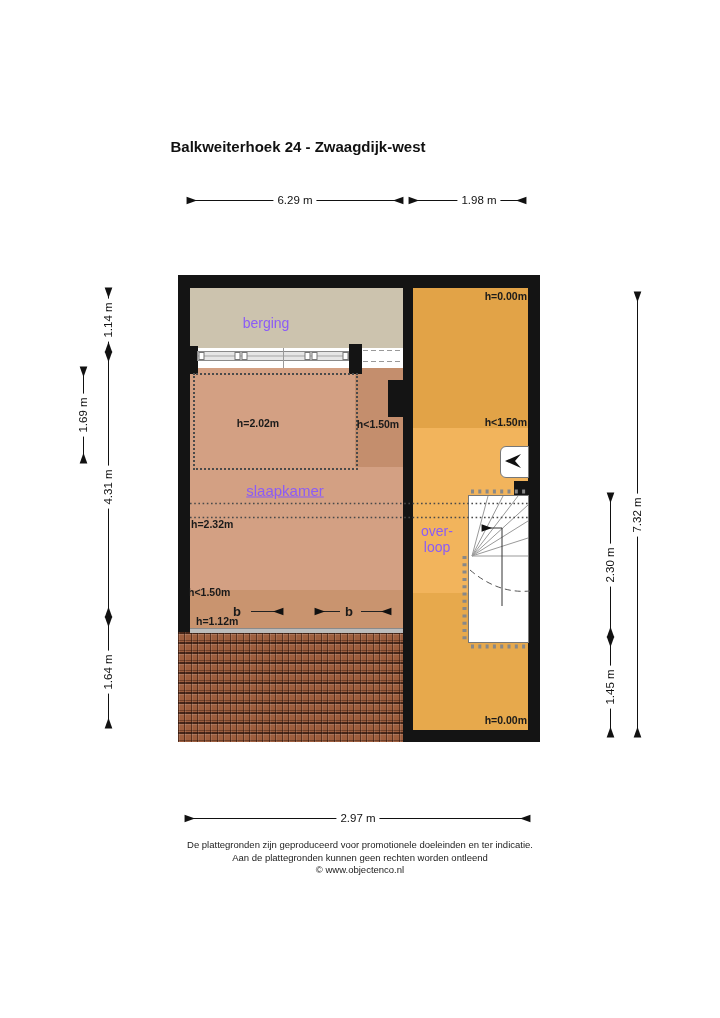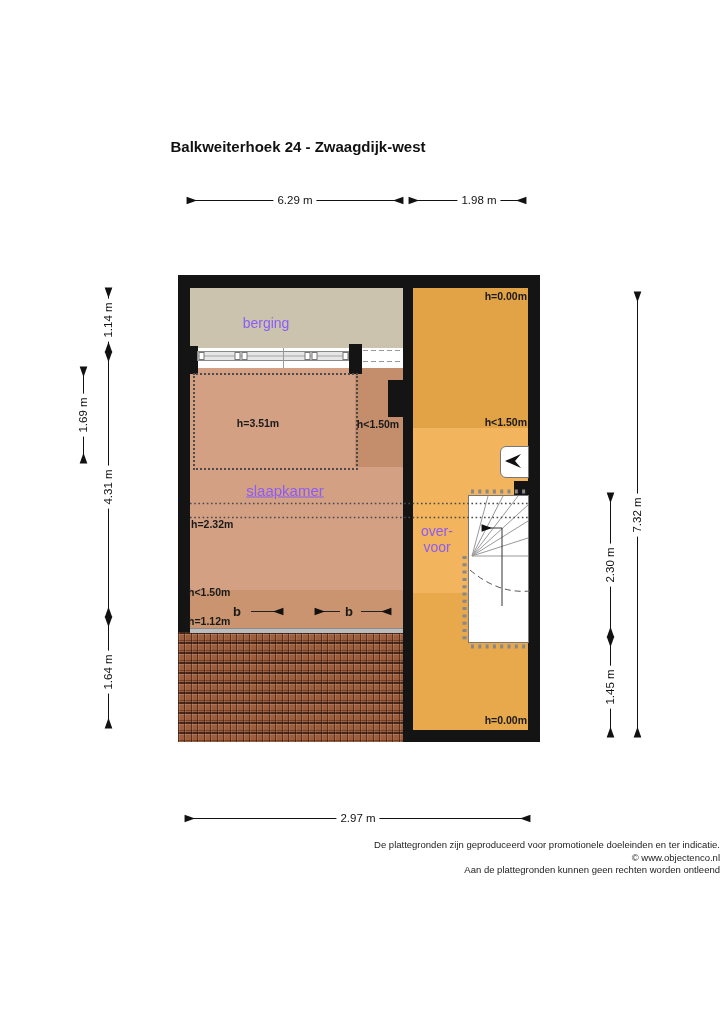--- a/index.html
+++ b/index.html
@@ -19,21 +19,21 @@
   .h-label{font-size:10.5px;font-weight:bold;color:#1a1a1a;white-space:nowrap;}
   .h-center{transform:translate(-50%,-50%);}
   .h-left{transform:translate(0,-50%);}
   .h-right{transform:translate(-100%,-50%);}
   .b-label{font-size:13px;font-weight:bold;color:#1a1a1a;transform:translate(-50%,-50%);}
   
   .dim-label{font-size:11.5px;color:#111;background:#ffffff;padding:0 4px;white-space:nowrap;
              transform:translate(-50%,-50%);}
   .dim-label.vert{transform:translate(-50%,-50%) rotate(-90deg);}
   
-  #footer{top:839px;left:0;width:720px;text-align:right;font-size:9.5px;line-height:12.5px;color:#222;}
+  #footer{top:839px;left:0;width:720px;text-align:center;font-size:9.5px;line-height:12.5px;color:#222;}
   
   #mv-box{left:500px;top:446px;width:27px;height:30px;background:#fff;border:1px solid #777;
           border-radius:6px 0 0 6px;}
   
   #roof-tiles{left:178px;top:632px;width:225px;height:110px;background-color:#9d5e3e;
     background-image:
       repeating-linear-gradient(90deg, rgba(40,16,8,0.55) 0 1px, rgba(255,255,255,0.10) 1px 2px, transparent 2px 6px, rgba(40,16,8,0.55) 6px 7px, rgba(255,255,255,0.10) 7px 8px, transparent 8px 13px),
       repeating-linear-gradient(180deg, rgba(25,8,4,0.65) 0 2px, rgba(255,255,255,0.14) 2px 3px, transparent 3px 8px, rgba(25,8,4,0.35) 8px 9px, transparent 9px 10px);}
   #sill{left:190px;top:628px;width:213px;height:4px;background:#bcbcbc;border-top:1px solid #8a8a8a;}
   svg{position:absolute;left:0;top:0;}
@@ -144,44 +144,44 @@
       <line x1="610.5" y1="493" x2="610.5" y2="637" marker-start="url(#arr)" marker-end="url(#arr)"></line>
       <line x1="610.5" y1="637" x2="610.5" y2="737" marker-start="url(#arr)" marker-end="url(#arr)"></line>
       <line x1="637.5" y1="292" x2="637.5" y2="737" marker-start="url(#arr)" marker-end="url(#arr)"></line>
       <line x1="185" y1="818.5" x2="530" y2="818.5" marker-start="url(#arr)" marker-end="url(#arr)"></line>
     </g>
   </svg>
 
   <div class="abs room-label" style="left:266px;top:323px;">berging</div>
   <div class="abs room-label big" style="left:285px;top:490px;text-decoration:underline;">slaapkamer</div>
   <div class="abs room-label" style="left:437px;top:531px;">over-</div>
-  <div class="abs room-label" style="left:437px;top:547px;">voor</div>
+  <div class="abs room-label" style="left:437px;top:547px;">loop</div>
 
-  <div class="abs h-label h-center" style="left:258px;top:423px;">h=3.51m</div>
+  <div class="abs h-label h-center" style="left:258px;top:423px;">h=2.02m</div>
   <div class="abs h-label h-center" style="left:378px;top:424px;">h&lt;1.50m</div>
   <div class="abs h-label h-left" style="left:191px;top:524px;">h=2.32m</div>
   <div class="abs h-label h-left" style="left:188px;top:592px;">h&lt;1.50m</div>
-  <div class="abs h-label h-left" style="left:188px;top:621px;">h=1.12m</div>
+  <div class="abs h-label h-left" style="left:196px;top:621px;">h=1.12m</div>
   <div class="abs h-label h-right" style="left:527px;top:296px;">h=0.00m</div>
   <div class="abs h-label h-right" style="left:527px;top:422px;">h&lt;1.50m</div>
   <div class="abs h-label h-right" style="left:527px;top:720px;">h=0.00m</div>
 
   <div class="abs b-label" style="left:237px;top:611px;">b</div>
   <div class="abs b-label" style="left:349px;top:611px;">b</div>
 
   <div class="abs dim-label" style="left:295px;top:200px;">6.29 m</div>
   <div class="abs dim-label" style="left:467px;top:200px;margin-left:12px;">1.98 m</div>
   <div class="abs dim-label vert" style="left:108px;top:320px;">1.14 m</div>
   <div class="abs dim-label vert" style="left:108px;top:487px;">4.31 m</div>
   <div class="abs dim-label vert" style="left:108px;top:672px;">1.64 m</div>
   <div class="abs dim-label vert" style="left:83px;top:415px;">1.69 m</div>
   <div class="abs dim-label vert" style="left:610px;top:565px;">2.30 m</div>
   <div class="abs dim-label vert" style="left:610px;top:687px;">1.45 m</div>
   <div class="abs dim-label vert" style="left:637px;top:515px;">7.32 m</div>
   <div class="abs dim-label" style="left:358px;top:818px;">2.97 m</div>
 
   <div class="abs" id="footer">
     <div>De plattegronden zijn geproduceerd voor promotionele doeleinden en ter indicatie.</div>
+    <div>Aan de plattegronden kunnen geen rechten worden ontleend</div>
     <div>© www.objectenco.nl</div>
-    <div>Aan de plattegronden kunnen geen rechten worden ontleend</div>
   </div>
 
 </div>
 
 </body></html>

